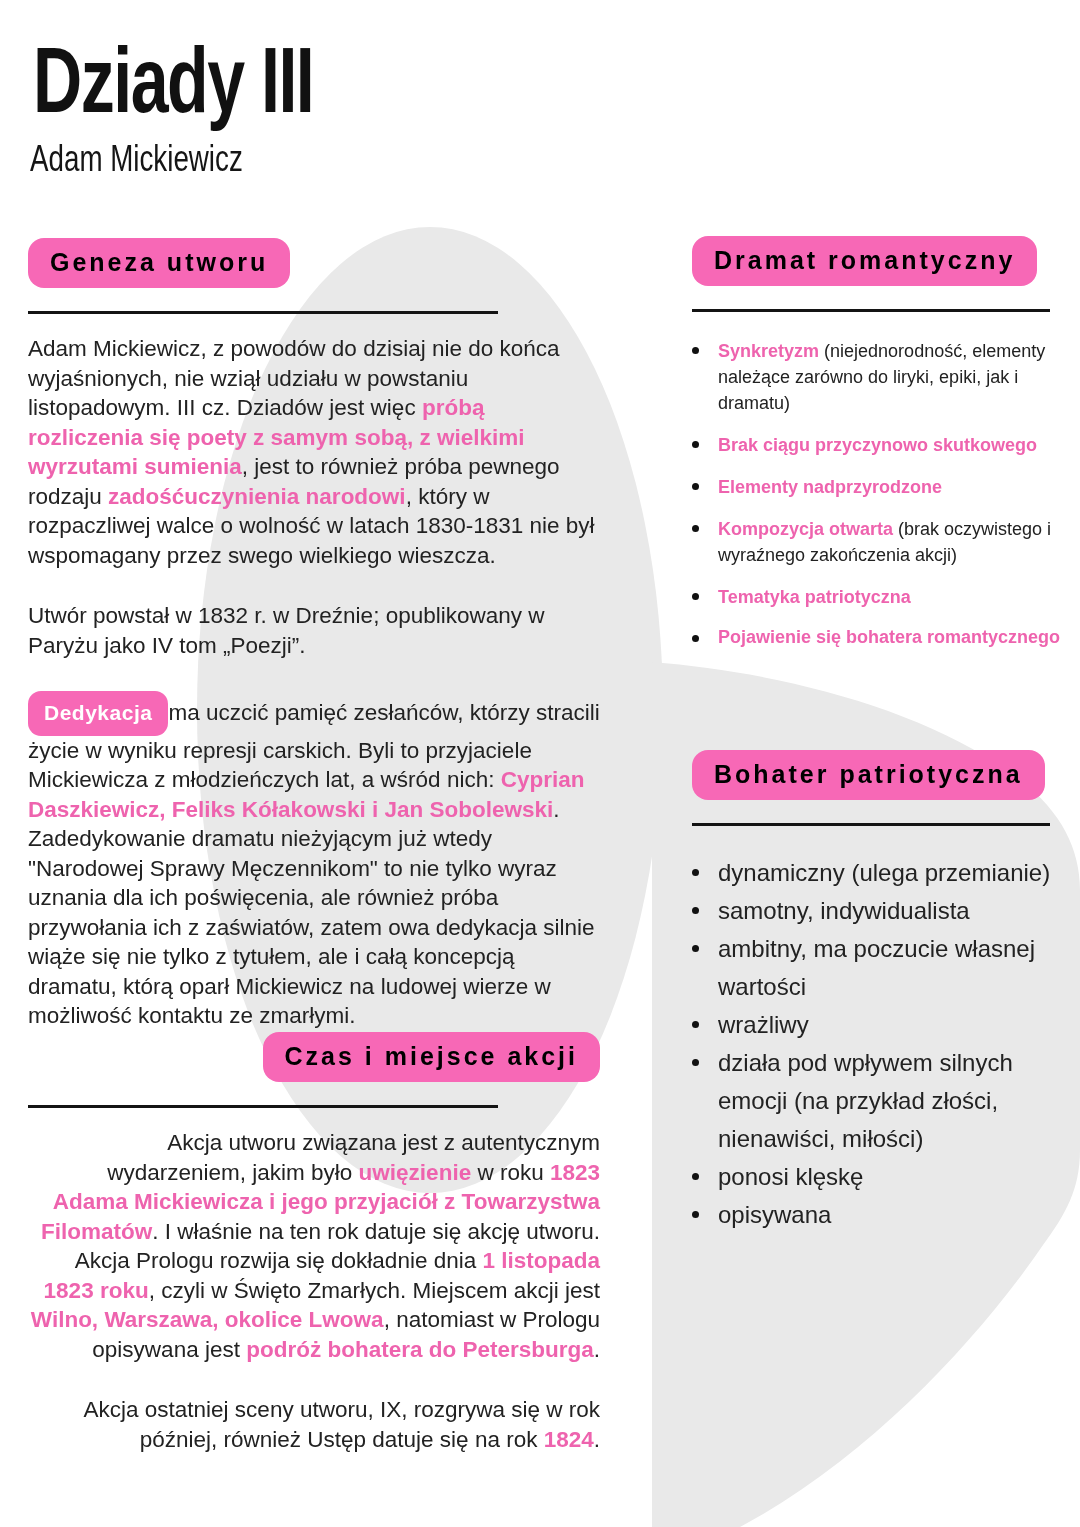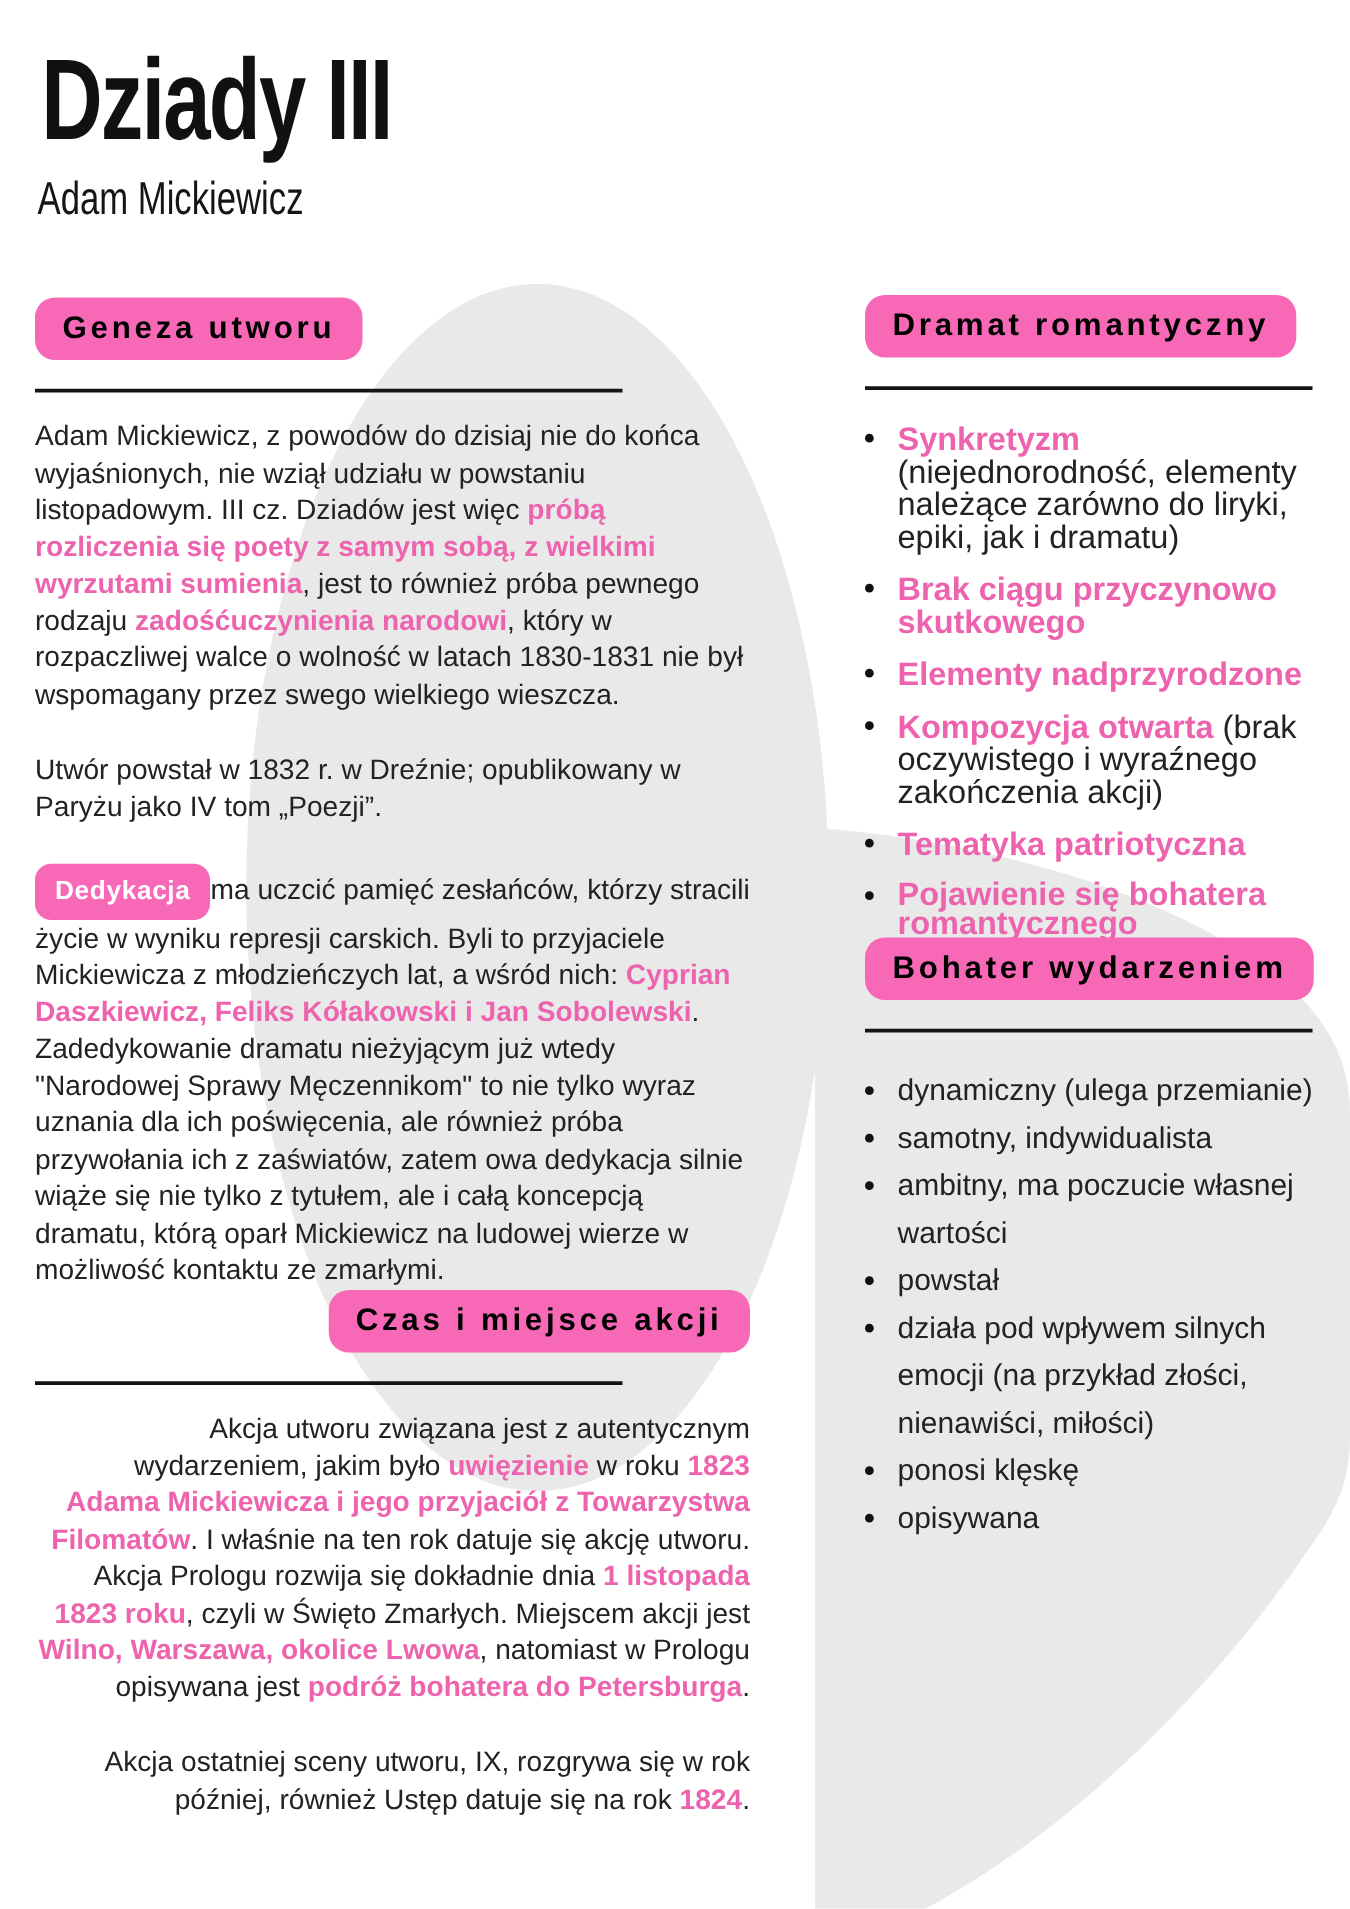--- a/index.html
+++ b/index.html
@@ -73,21 +73,21 @@
     font-size:21px;
     letter-spacing:.5px;
     padding:7px 16px 8px 16px;
     border-radius:13px;
     display:inline-block;
   }
 
   ul.bullets{list-style:none;margin-top:26px;margin-left:26px;}
   ul.bullets li{
     position:relative;
-    font-size:26px;
+    font-size:18px;
     line-height:26px;
     margin-bottom:16px;
     color:#222;
   }
   ul.bullets li::before{
     content:"";
     position:absolute;left:-26px;top:9px;
     width:7px;height:7px;border-radius:50%;
     background:#111;
   }
@@ -144,24 +144,24 @@
       <li><span class="lead">Synkretyzm</span><span> (niejednorodność, elementy należące zarówno do liryki, epiki, jak i dramatu)</span></li>
       <li><span class="lead">Brak ciągu przyczynowo skutkowego</span></li>
       <li><span class="lead">Elementy nadprzyrodzone</span></li>
       <li><span class="lead">Kompozycja otwarta</span><span> (brak oczywistego i wyraźnego zakończenia akcji)</span></li>
       <li><span class="lead">Tematyka patriotyczna</span></li>
       <li class="tight"><span class="lead">Pojawienie się bohatera romantycznego</span></li>
     </ul>
 </section>
 
 <section id="sec-bohater" class="section layer">
-  <span class="badge">Bohater wydarzeniem</span>
+  <span class="badge">Bohater patriotyczna</span>
   <div class="rule rule-right"></div>
   <ul class="bullets">
       <li><span>dynamiczny (ulega przemianie)</span></li>
       <li><span>samotny, indywidualista</span></li>
       <li><span>ambitny, ma poczucie własnej wartości</span></li>
-      <li><span>powstał</span></li>
+      <li><span>wrażliwy</span></li>
       <li><span>działa pod wpływem silnych emocji (na przykład złości, nienawiści, miłości)</span></li>
       <li><span>ponosi klęskę</span></li>
       <li><span>opisywana</span></li>
     </ul>
 </section>
 
 </body></html>

